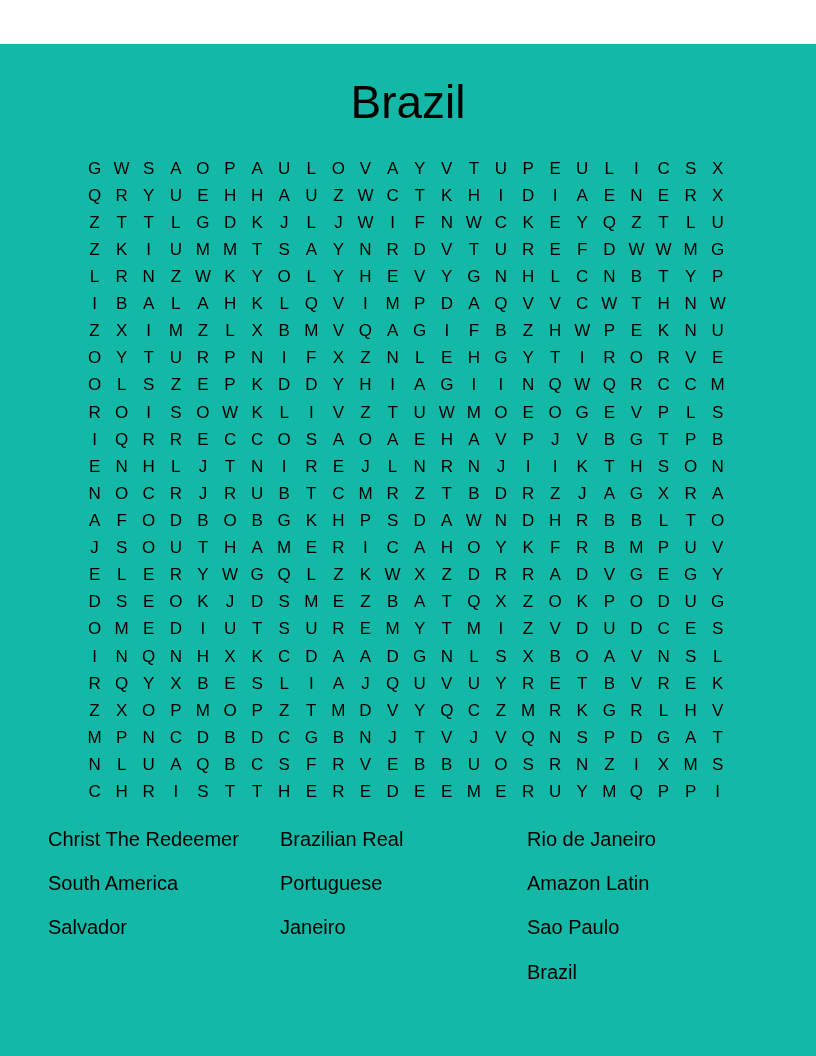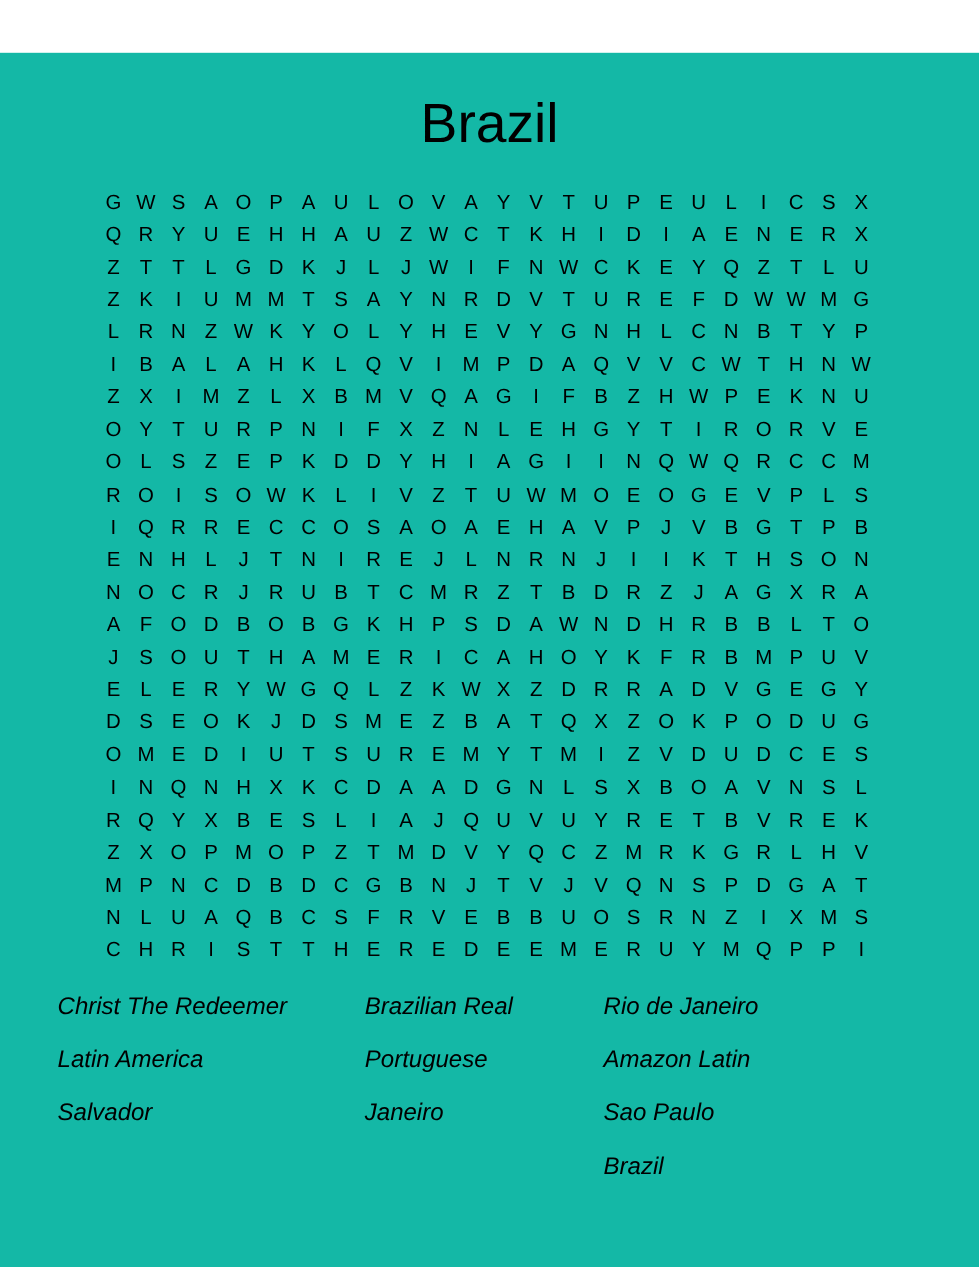--- a/index.html
+++ b/index.html
@@ -52,25 +52,24 @@
   .words {
     position: absolute;
     top: 773px;
     left: 0;
     width: 816px;
     height: 180px;
   }
   .word-col {
     position: absolute;
     top: 0;
-    font-style: italic;
   }
   .word-col.col0 { left: 48px; }
-  .word-col.col1 { left: 304px; }
-  .word-col.col2 { left: 503px; }
+  .word-col.col1 { left: 280px; }
+  .word-col.col2 { left: 527px; }
   .word-item {
     height: 44.3px;
     display: flex;
     align-items: center;
     font-size: 20px;
     font-weight: 400;
     white-space: nowrap;
     color: #000000;
   }
 </style>
@@ -653,21 +652,21 @@
       <span class="cell">Y</span>
       <span class="cell">M</span>
       <span class="cell">Q</span>
       <span class="cell">P</span>
       <span class="cell">P</span>
       <span class="cell">I</span>
     </div>
   <div class="words" id="words">
       <div class="word-col col0">
         <div class="word-item">Christ The Redeemer</div>
-        <div class="word-item">Latin America</div>
+        <div class="word-item">South America</div>
         <div class="word-item">Salvador</div>
       </div>
       <div class="word-col col1">
         <div class="word-item">Brazilian Real</div>
         <div class="word-item">Portuguese</div>
         <div class="word-item">Janeiro</div>
       </div>
       <div class="word-col col2">
         <div class="word-item">Rio de Janeiro</div>
         <div class="word-item">Amazon Latin</div>

